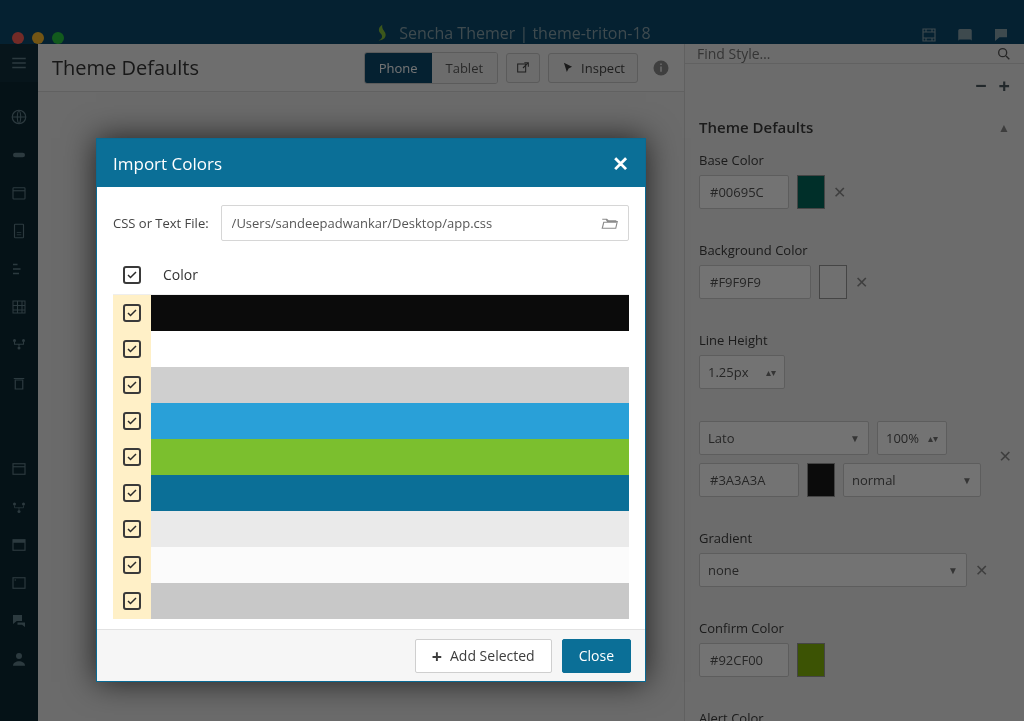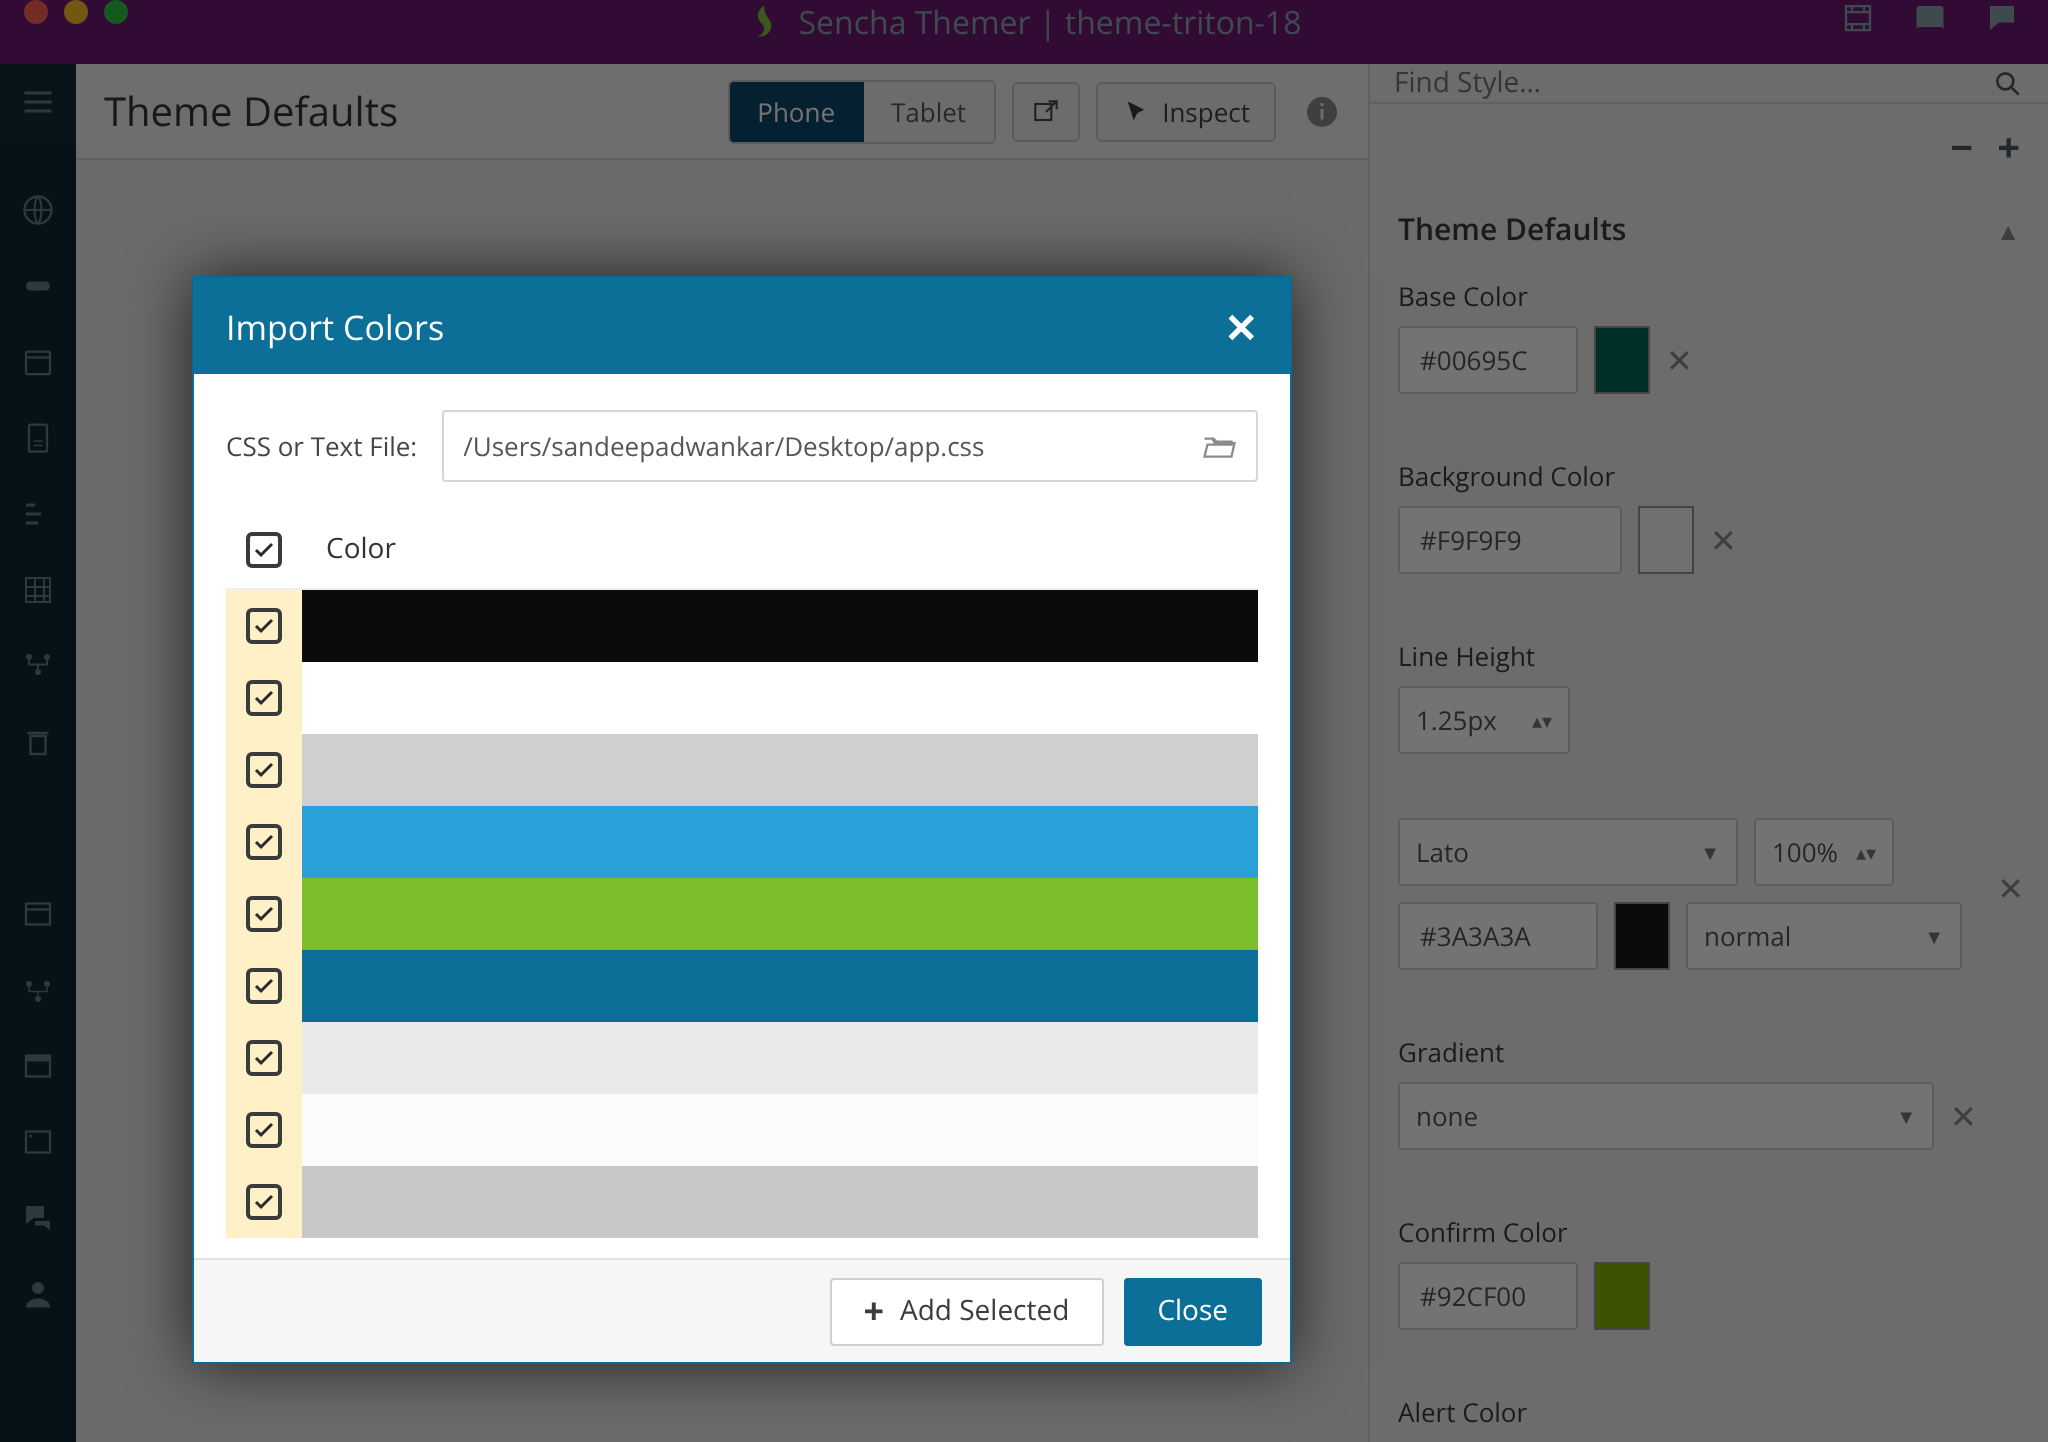--- a/index.html
+++ b/index.html
@@ -1,17 +1,17 @@
 <!DOCTYPE html>
 <html><head>
 <meta charset="utf-8">
 <style>
   *{box-sizing:border-box;margin:0;padding:0;font-family:"Open Sans","Helvetica Neue",Arial,sans-serif}
   body{width:1024px;height:721px;background:#0d2833;overflow:hidden;position:relative}
-  .titlebar{height:32px;background:#701a75;display:flex;align-items:flex-start;color:#8aa4ae;position:relative}
+  .titlebar{height:44px;background:#0c4a6e;display:flex;align-items:flex-end;color:#8aa4ae;position:relative}
   .traffic{display:flex;gap:8px;padding-left:12px}
   .traffic span{width:12px;height:12px;border-radius:50%;display:block}
   .tl-red{background:#ff5f57}.tl-yel{background:#febc2e}.tl-grn{background:#28c840}
   .title-center{position:absolute;left:50%;transform:translateX(-50%);display:flex;align-items:center;gap:8px;color:#8aa4ae;font-size:16px}
   .title-right{position:absolute;right:14px;display:flex;gap:18px;color:#8aa4ae;font-size:16px}
   .title-right svg,.title-center svg{width:18px;height:18px;fill:#8aa4ae}
   .sencha-logo{width:18px;height:18px}
 
   .app{display:flex;height:689px}
   .leftrail{width:38px;background:#0d2833;display:flex;flex-direction:column;align-items:center;padding-top:14px;gap:20px}

